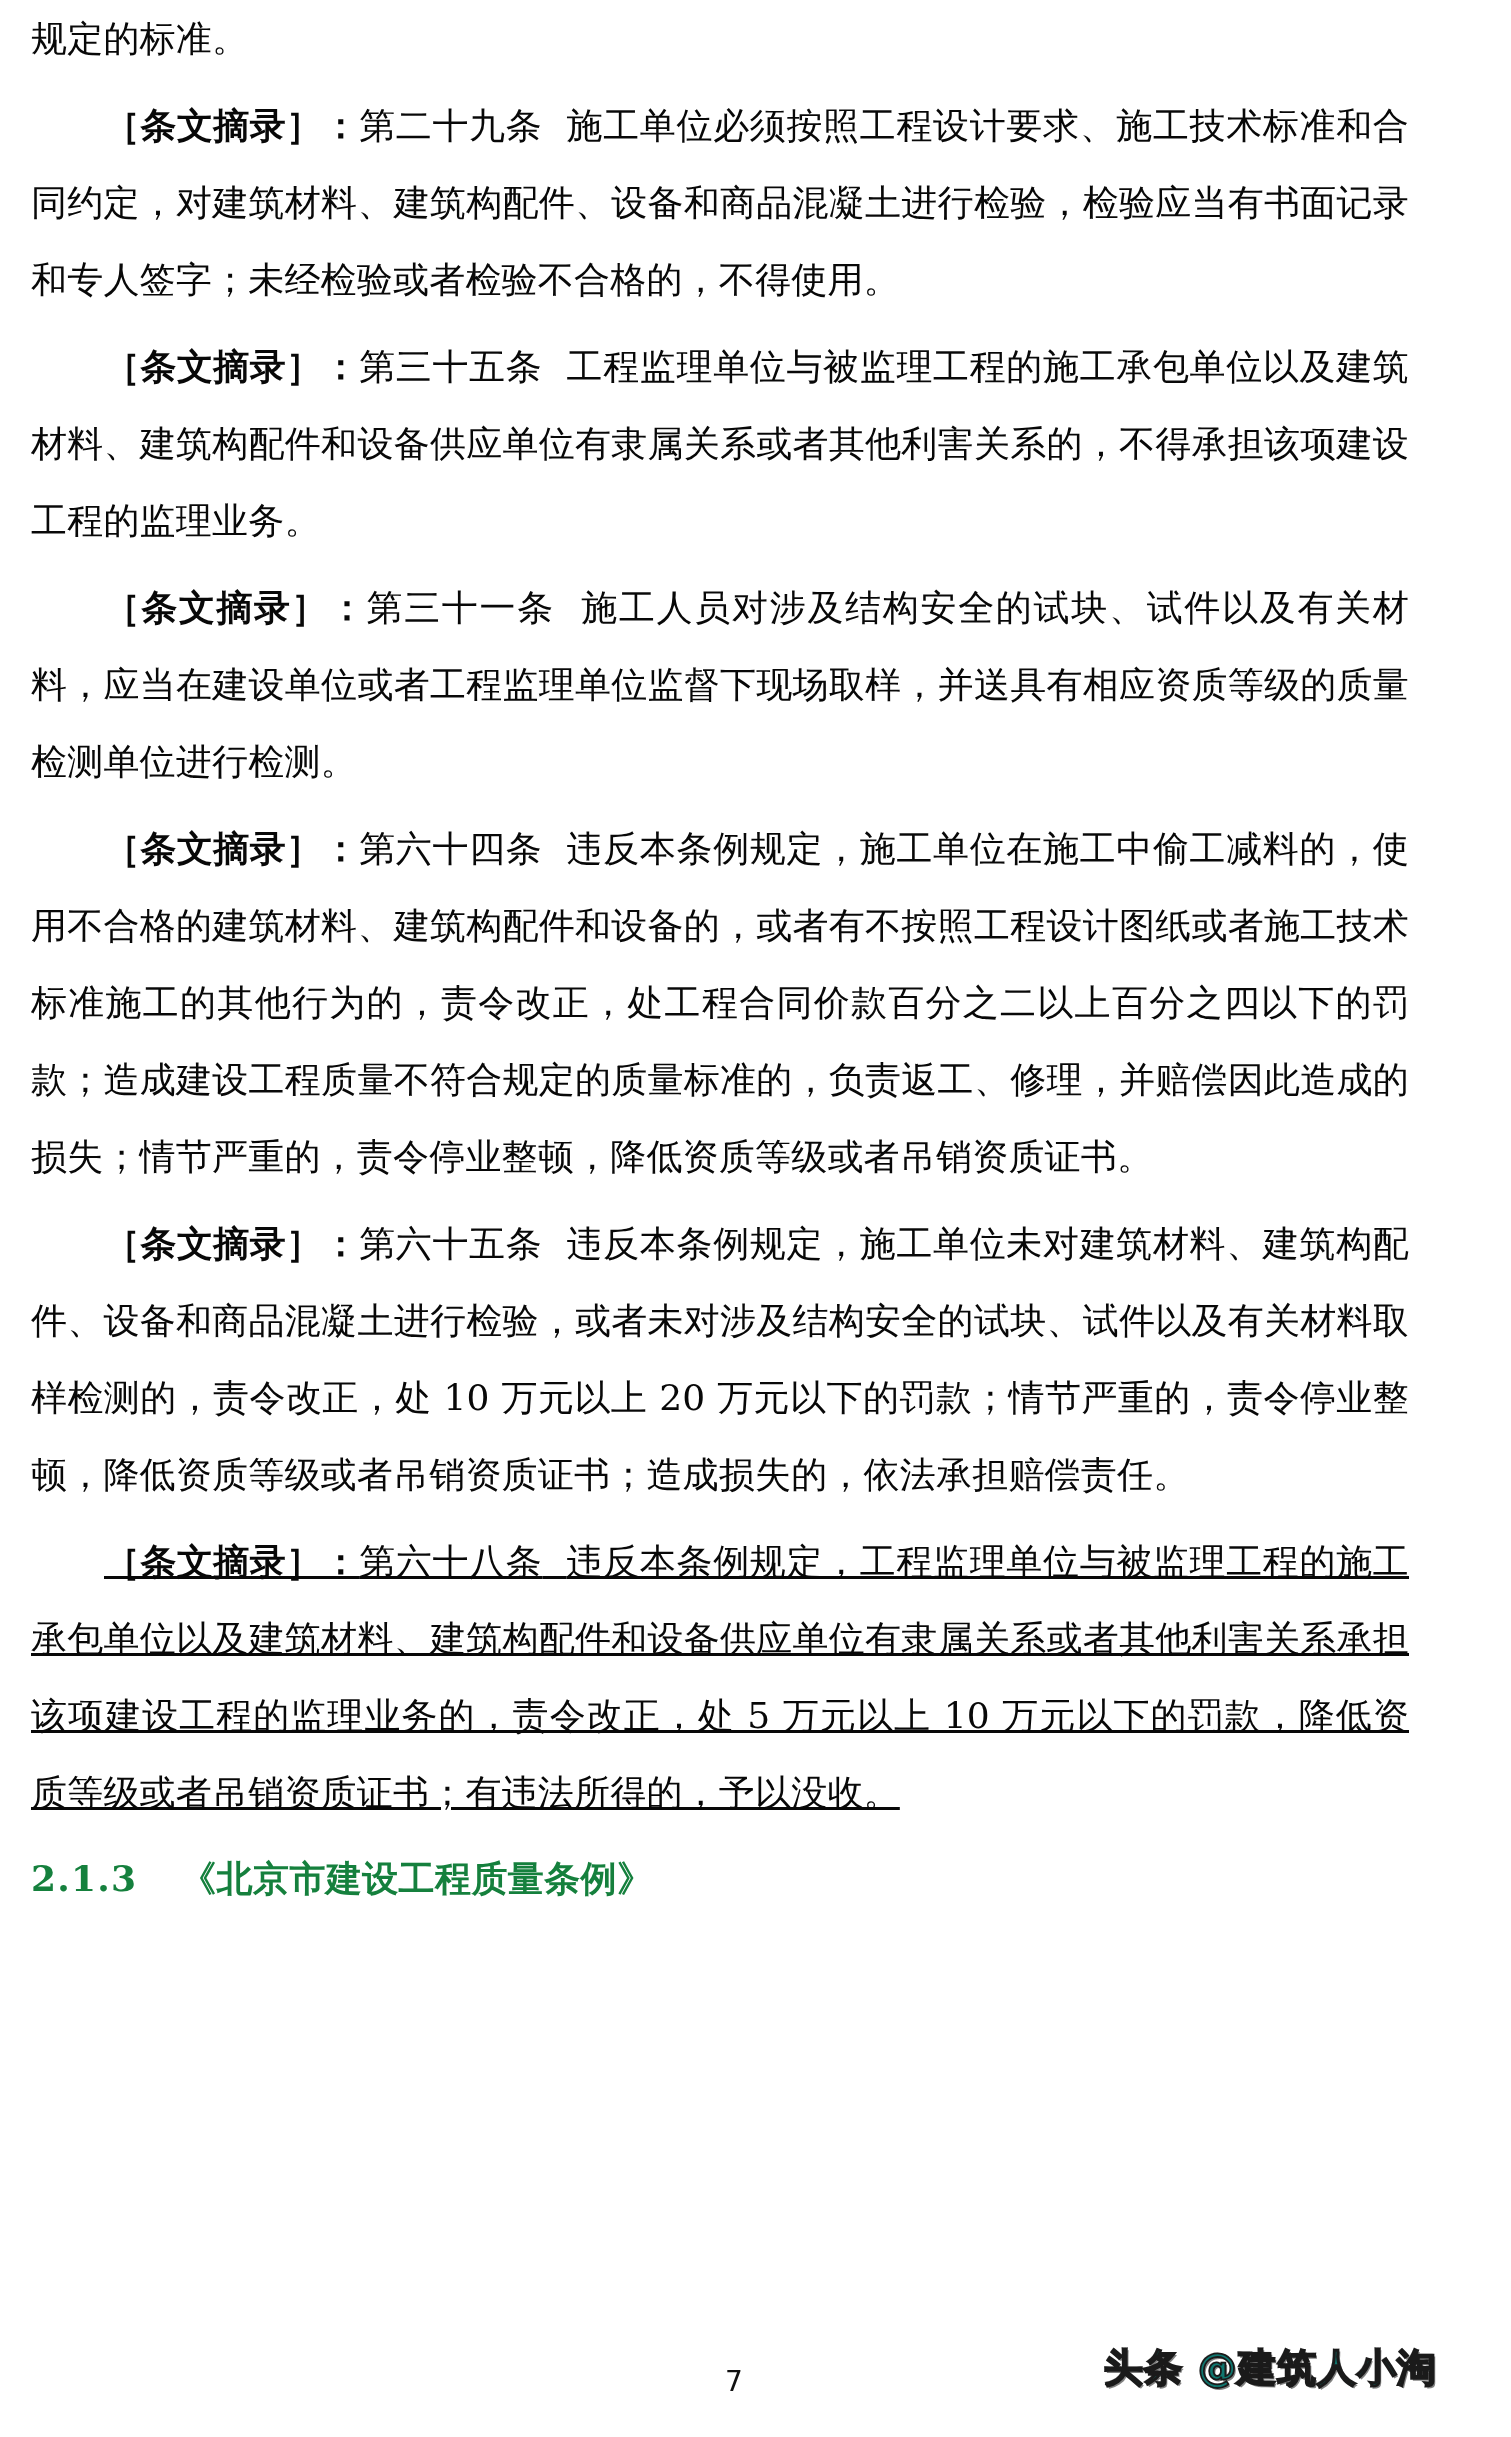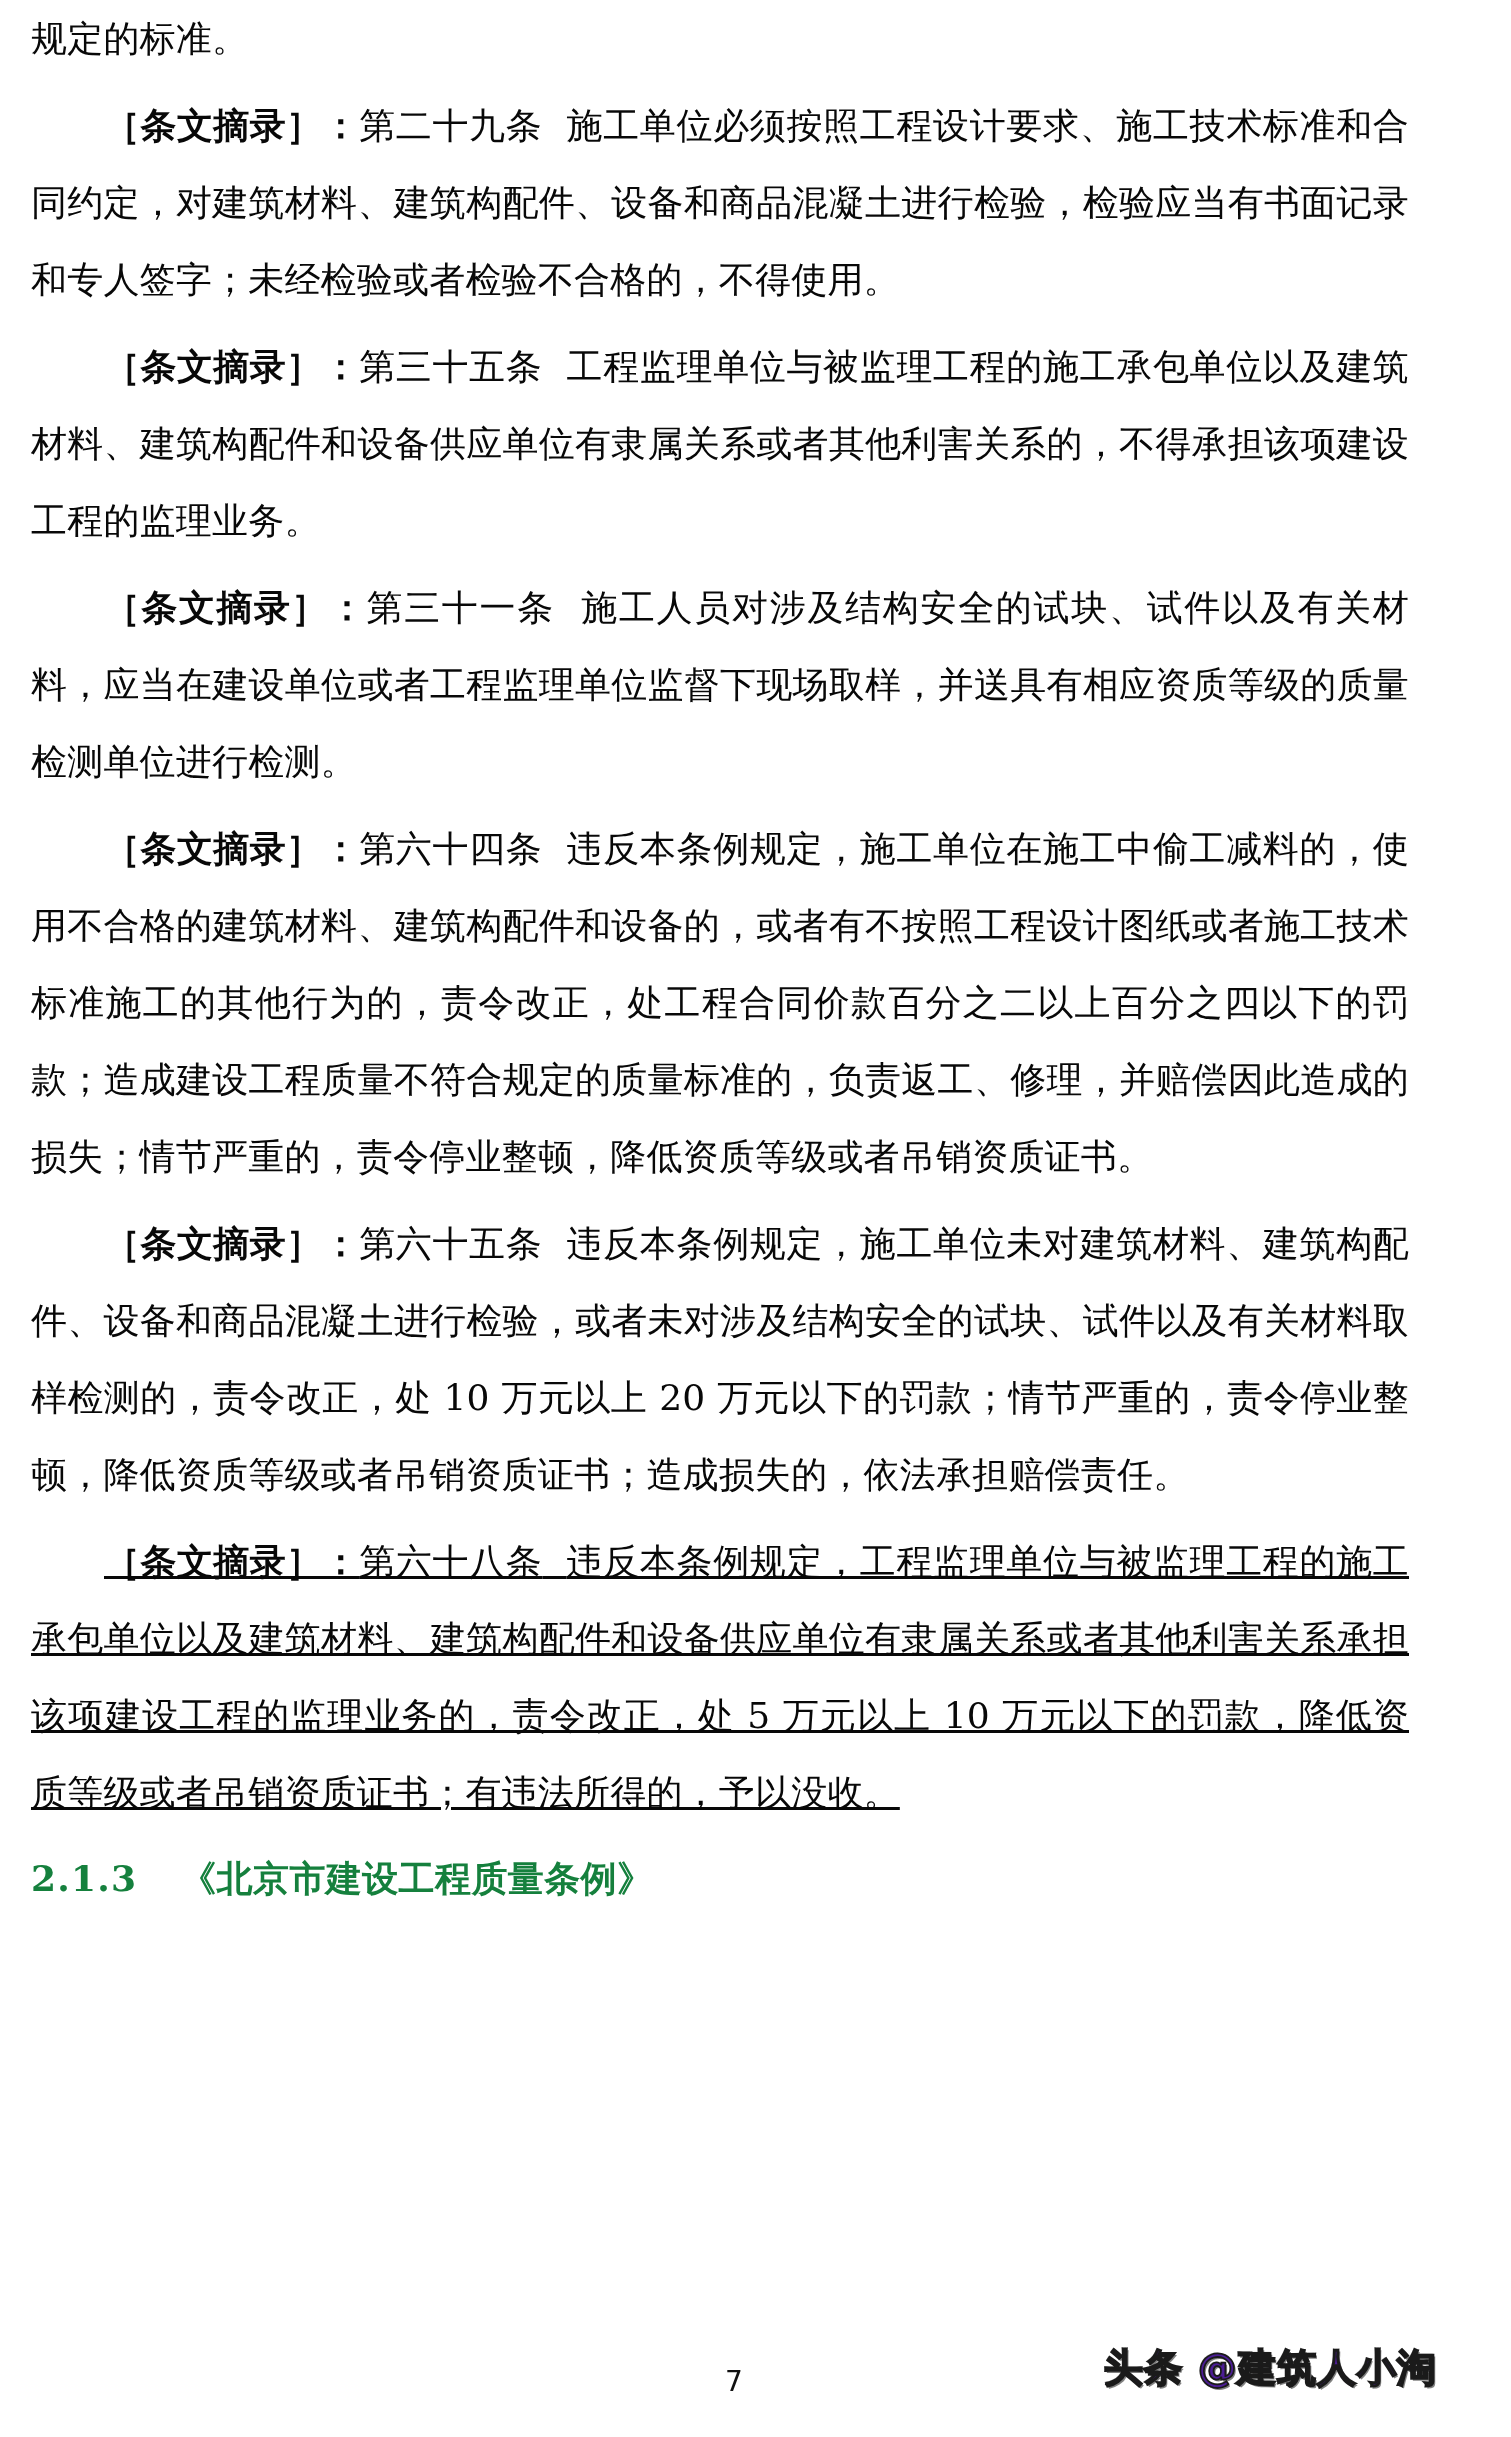--- a/index.html
+++ b/index.html
@@ -98,21 +98,21 @@
     letter-spacing: 0;
   }
   .watermark {
     position: absolute;
     right: 31.5px;
     top: 15px;
     font-family: "DejaVu Sans", "Liberation Sans", sans-serif;
     font-size: 39px;
     font-weight: 700;
     line-height: 1.2;
-    color: #4c1d95;
+    color: #0f766e;
     letter-spacing: 0.8px;
     white-space: nowrap;
     -webkit-text-stroke: 1.8px #1a1a1a;
     text-shadow:
       1.7px 1.7px 0 rgba(25,25,25,0.55),
       -0.8px -0.8px 0 rgba(25,25,25,0.25);
     user-select: none;
   }
 </style>
 </head>

